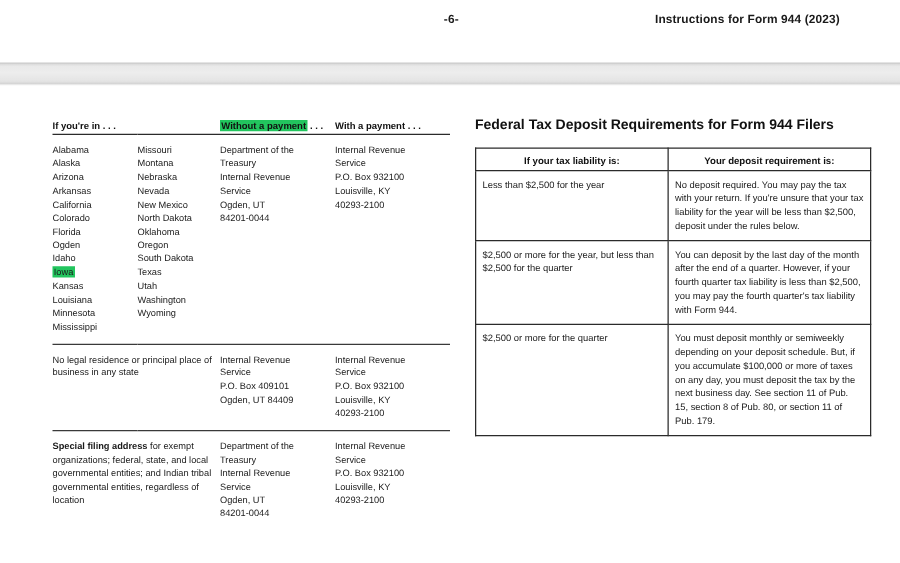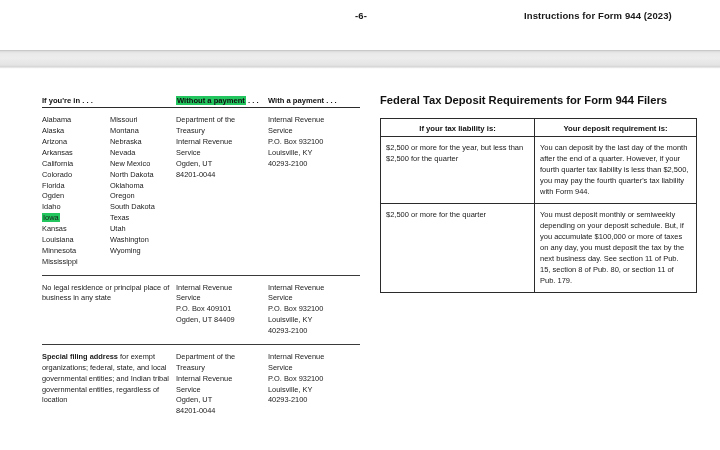--- a/index.html
+++ b/index.html
@@ -328,20 +328,24 @@
             <col class="dep-col-b">
           </colgroup>
         <thead>
           <tr>
             <th>If your tax liability is:</th>
             <th>Your deposit requirement is:</th>
           </tr>
         </thead>
         <tbody>
           <tr>
+            <td>Less than $2,500 for the year</td>
+            <td>No deposit required. You may pay the tax with your return. If you're unsure that your tax liability for the year will be less than $2,500, deposit under the rules below.</td>
+          </tr>
+          <tr>
             <td>$2,500 or more for the year, but less than $2,500 for the quarter</td>
             <td>You can deposit by the last day of the month after the end of a quarter. However, if your fourth quarter tax liability is less than $2,500, you may pay the fourth quarter's tax liability with Form 944.</td>
           </tr>
           <tr>
             <td>$2,500 or more for the quarter</td>
             <td>You must deposit monthly or semiweekly depending on your deposit schedule. But, if you accumulate $100,000 or more of taxes on any day, you must deposit the tax by the next business day. See section 11 of Pub. 15, section 8 of Pub. 80, or section 11 of Pub. 179.</td>
           </tr>
         </tbody>
       </table>
     </div>

